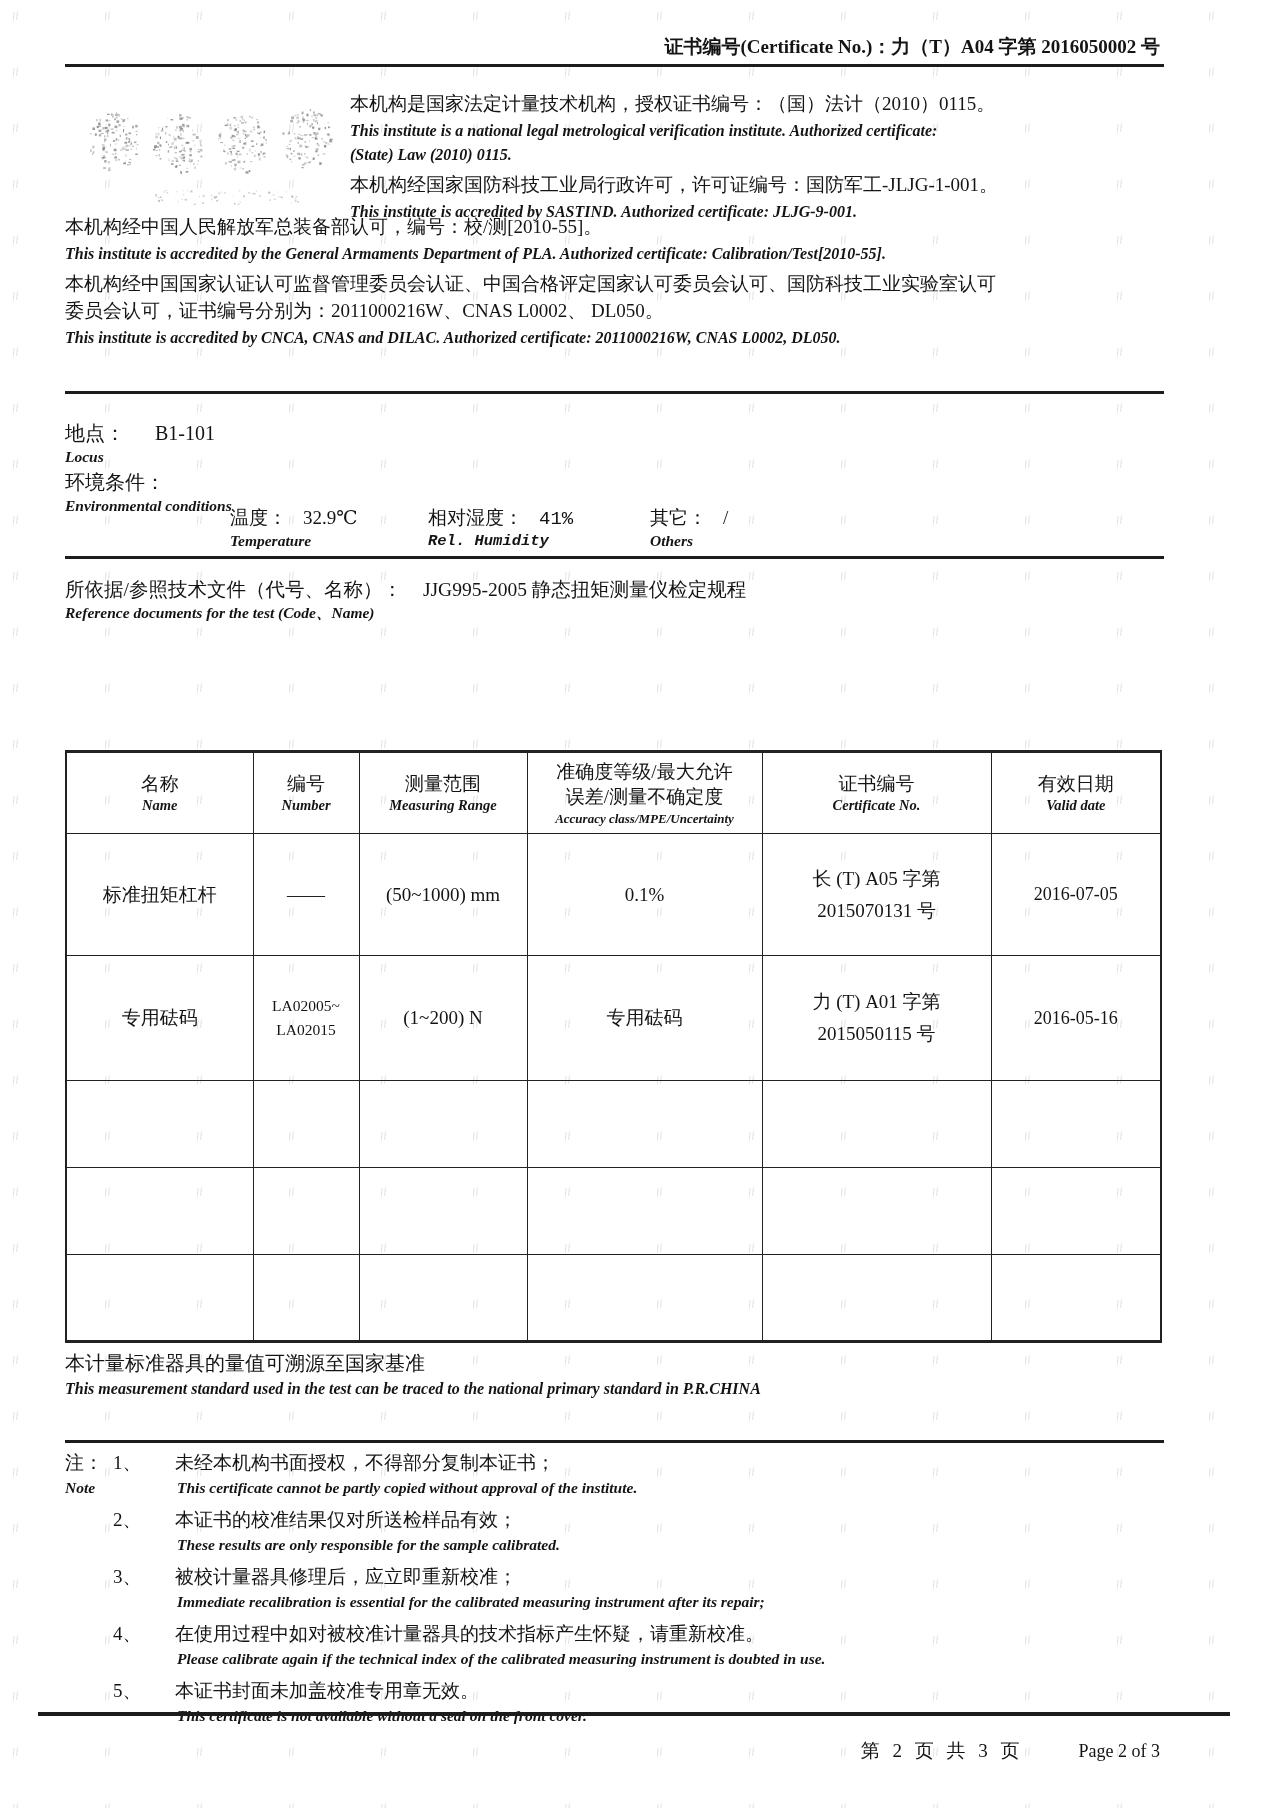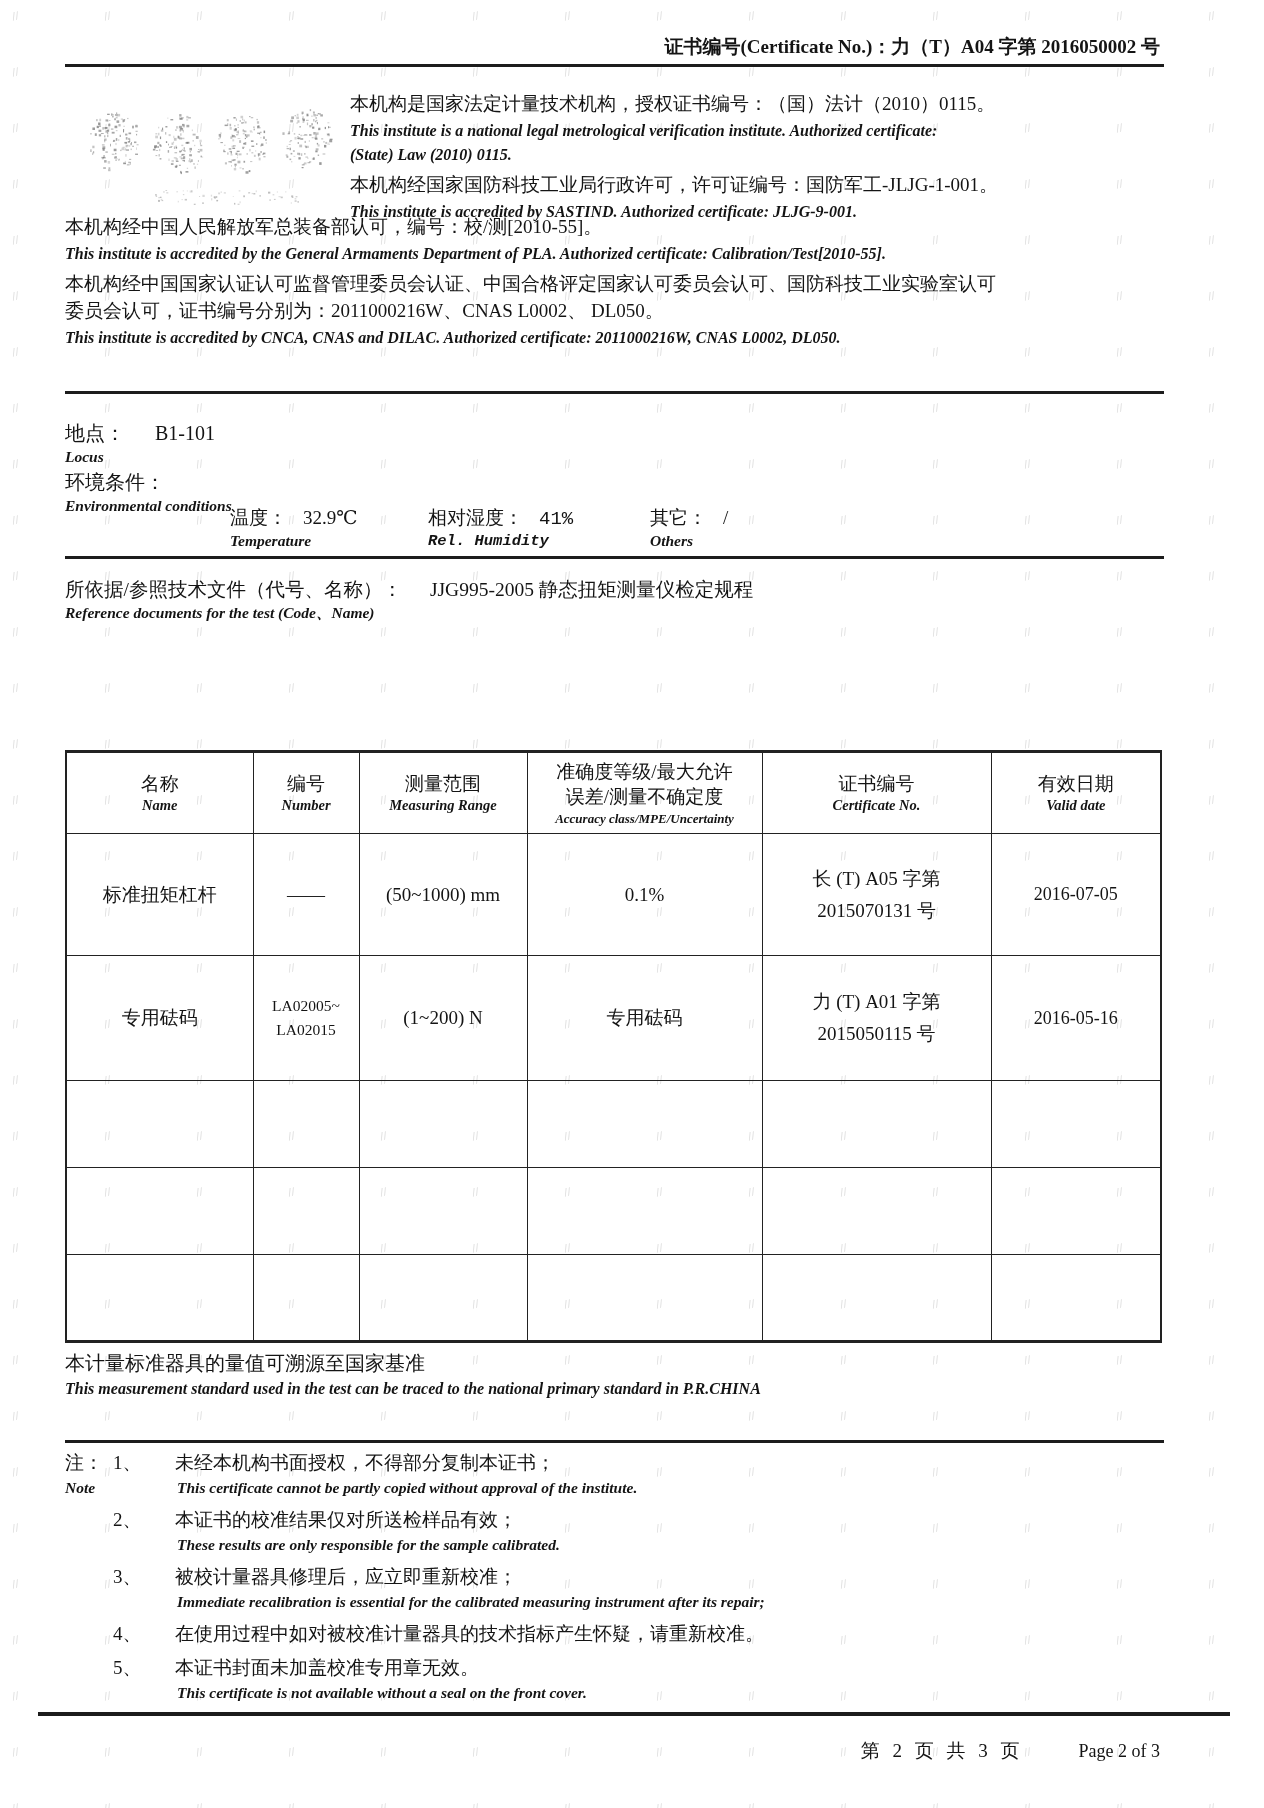--- a/index.html
+++ b/index.html
@@ -33,21 +33,21 @@
   .locus{top:420px; left:65px;}
   .lab-en{font-style:italic; font-weight:700; font-size:15.5px; line-height:20px;}
   .env-row{top:505px; left:230px; display:flex;}
   .env-item .pair{font-size:19px; white-space:nowrap;}
   .env-item .pair .val{margin-left:16px;}
   .env-t{width:198px;} .env-h{width:222px;font-family:Liberation Mono, monospace;}
 
   
   .refrow{top:576px; left:65px;}
   .refrow .pair{font-size:19.5px;}
-  .refrow .val{margin-left:28px;}
+  .refrow .val{margin-left:21px;}
 
   
   .stdttl{top:686px; left:65px;}
 
   table.std{
     position:absolute; top:750px; left:65px; width:1095px;
     border-collapse:collapse; table-layout:fixed; text-align:center;
   }
   table.std col.c1{width:187px;} table.std col.c2{width:106px;}
   table.std col.c3{width:168px;} table.std col.c4{width:235px;}
@@ -1251,20 +1251,21 @@
         <div class="note-en">These results are only responsible for the sample calibrated.</div>
       </div>
       <div class="note-item">
         <span class="note-num">3、</span>
         <div class="note-cn">被校计量器具修理后，应立即重新校准；</div>
         <div class="note-en">Immediate recalibration is essential for the calibrated measuring instrument after its repair;</div>
       </div>
       <div class="note-item">
         <span class="note-num">4、</span>
         <div class="note-cn">在使用过程中如对被校准计量器具的技术指标产生怀疑，请重新校准。</div>
+        <div class="note-en">Please calibrate again if the technical index of the calibrated measuring instrument is doubted in use.</div>
       </div>
       <div class="note-item">
         <span class="note-num">5、</span>
         <div class="note-cn">本证书封面未加盖校准专用章无效。</div>
         <div class="note-en">This certificate is not available without a seal on the front cover.</div>
       </div>
     </div>
 
     <div class="rule" style="top:1712px;left:38px;right:34px;height:4px;"></div>
     <div class="abs footer">

